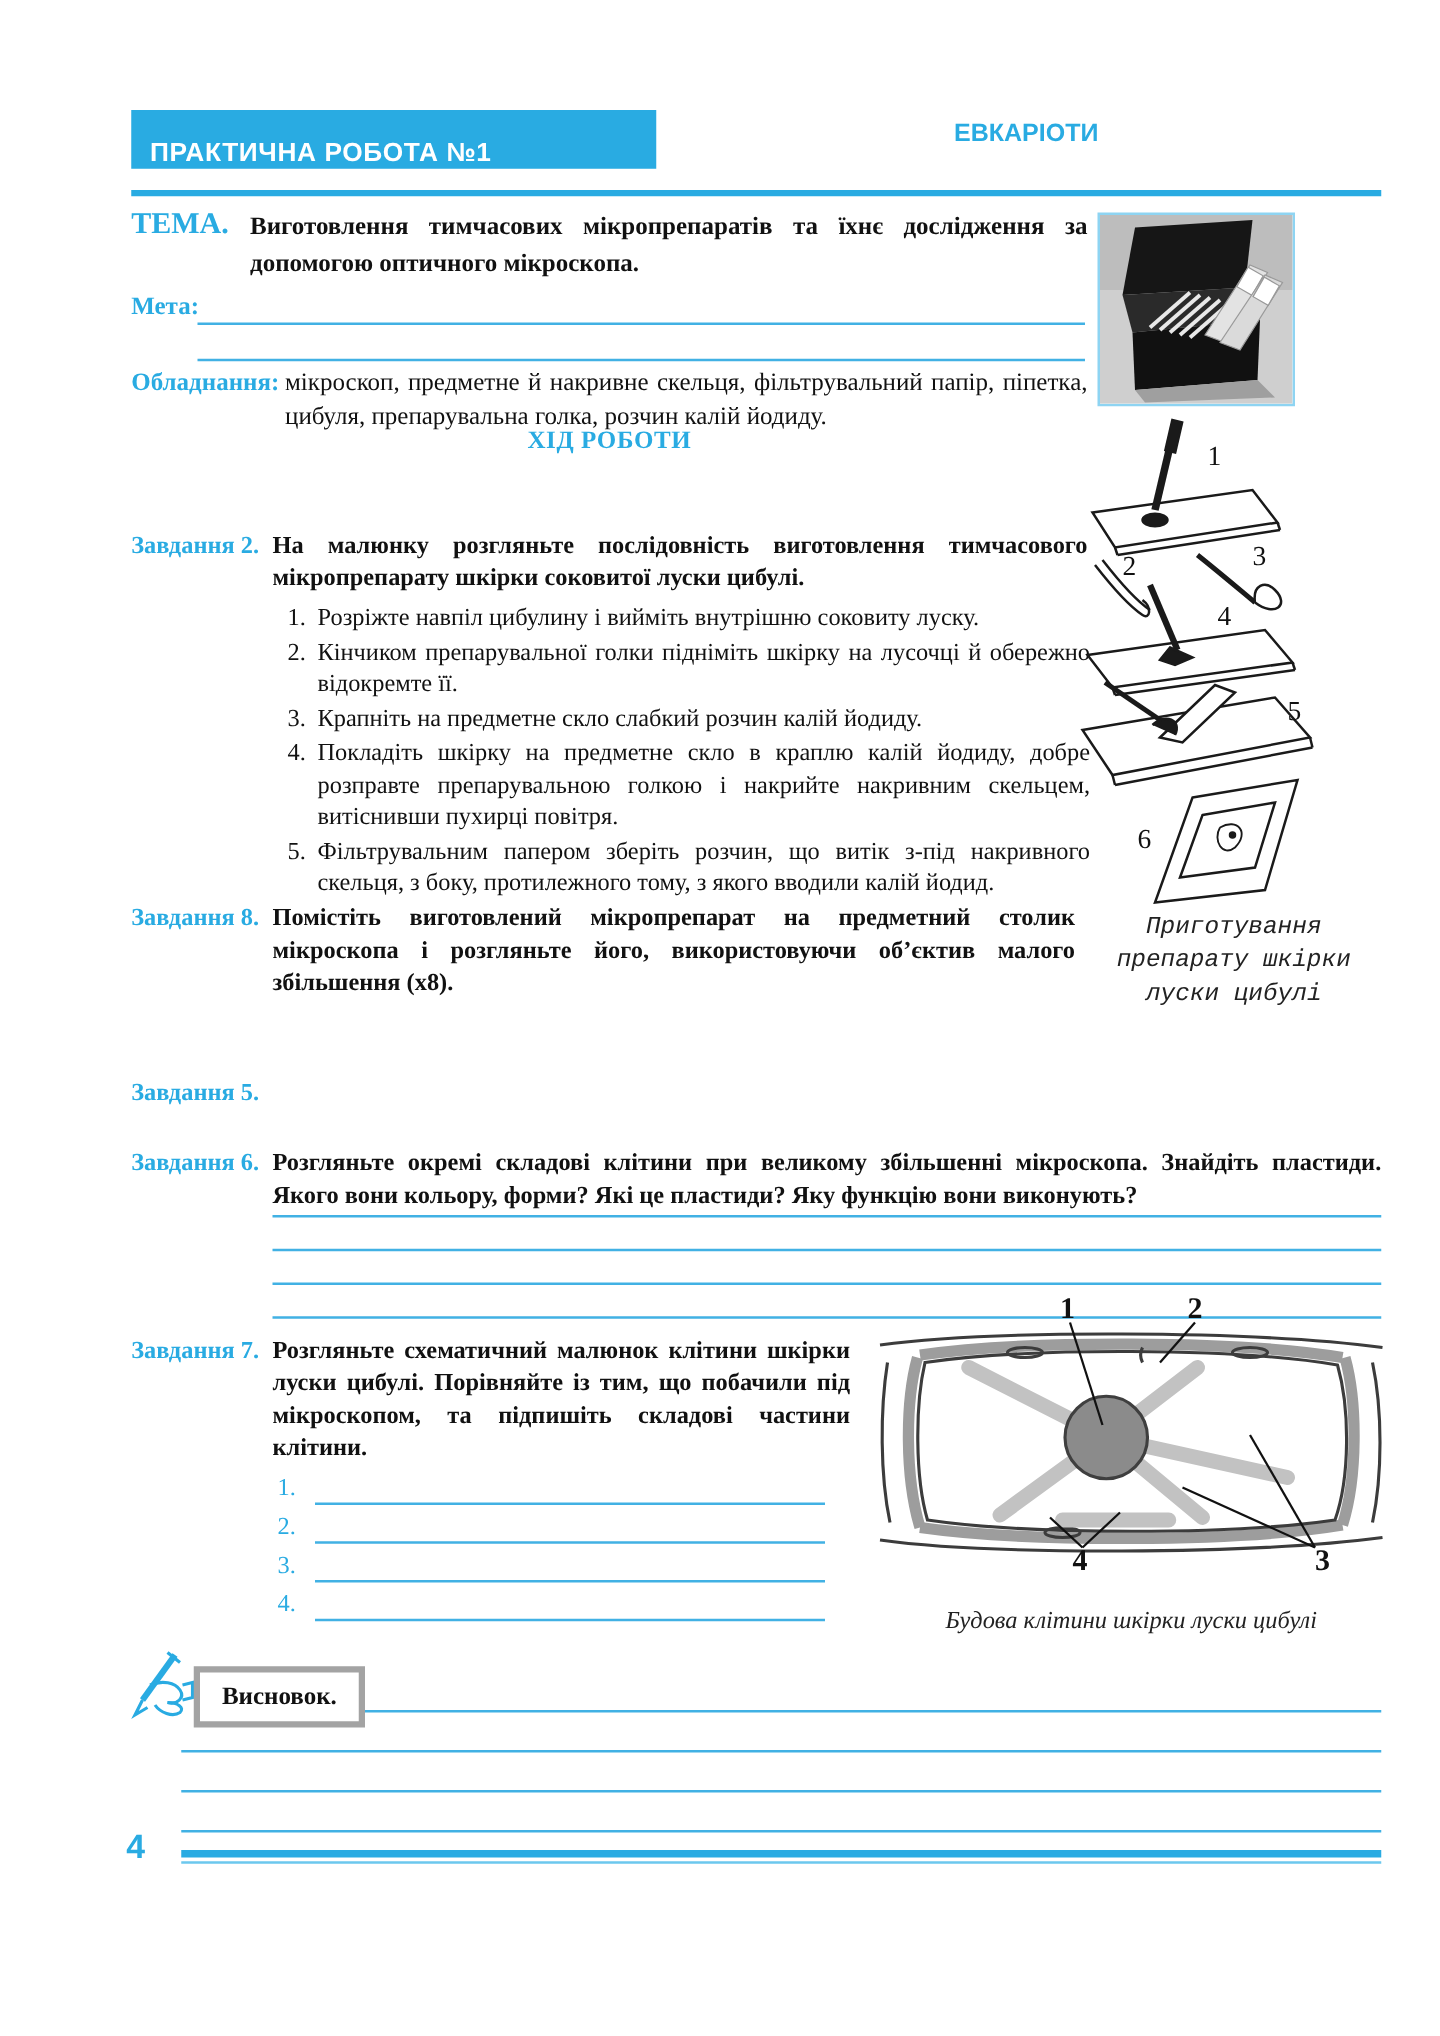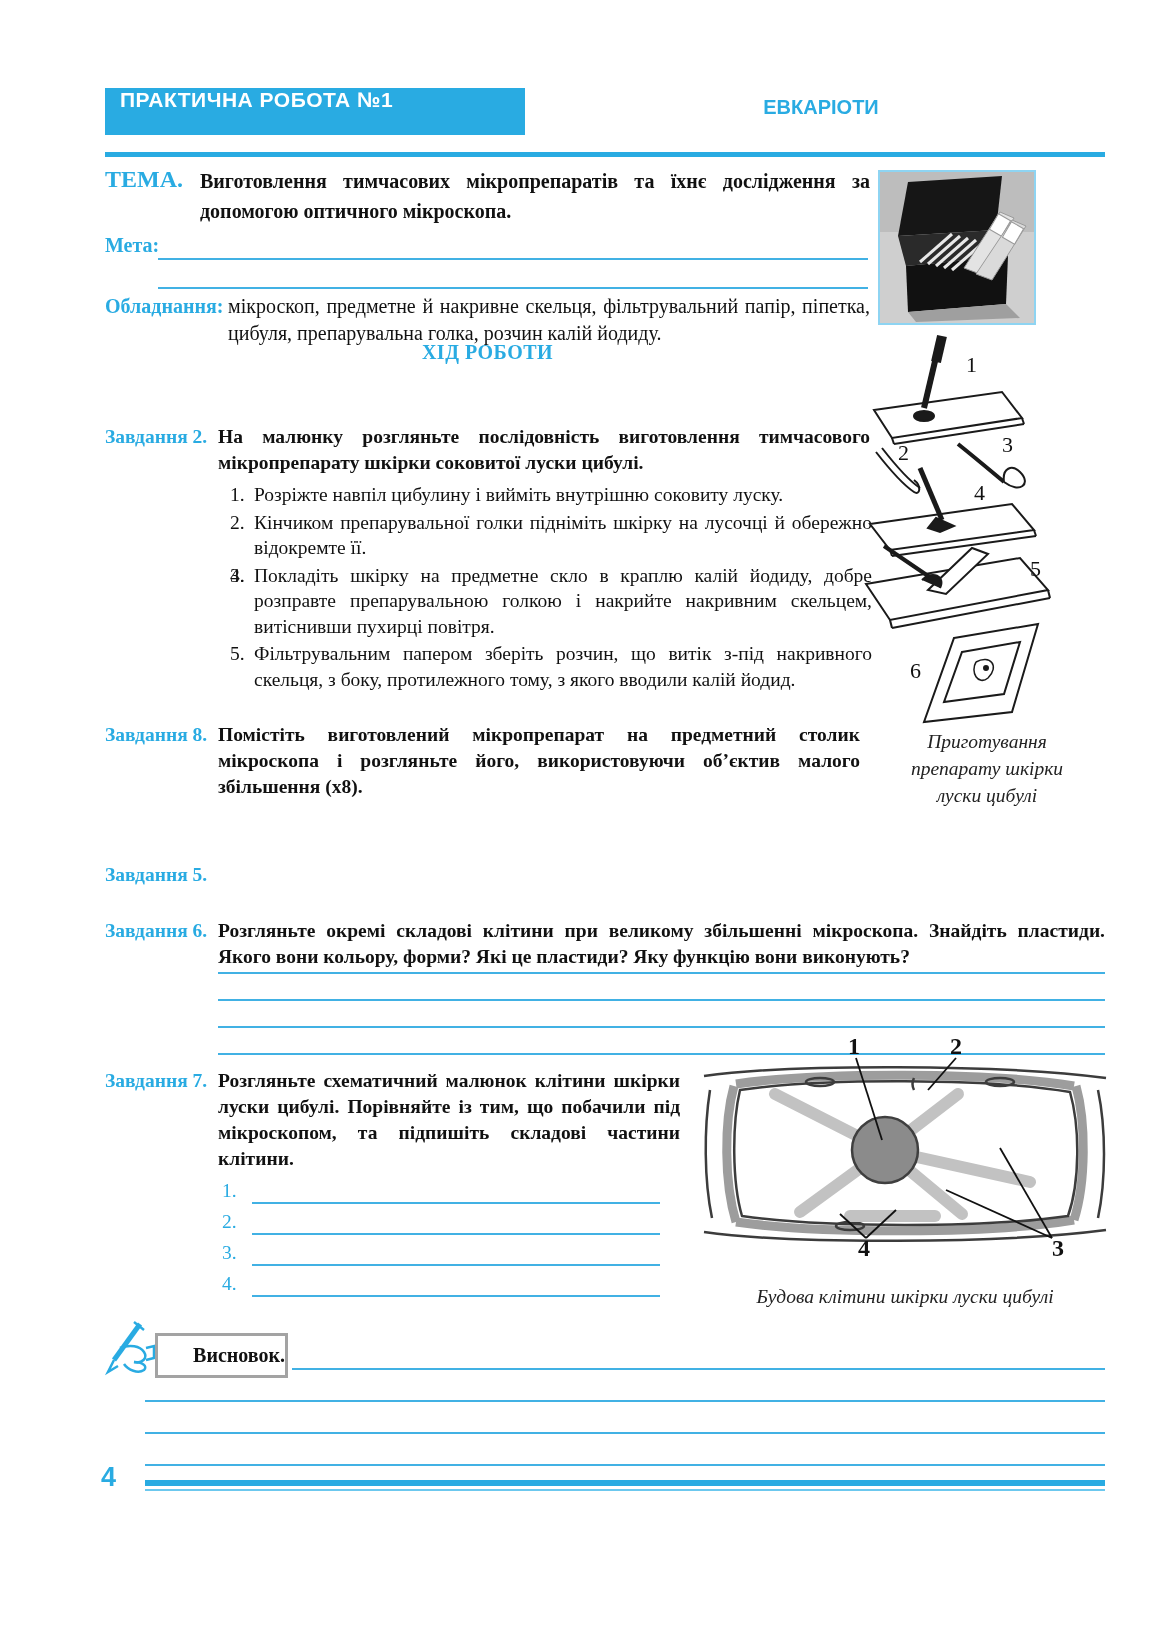--- a/index.html
+++ b/index.html
@@ -2,21 +2,21 @@
 <html><head>
 <meta charset="utf-8">
 <style>
   html,body{margin:0;padding:0;background:#fff;}
   .page{position:relative;width:1152px;height:1629px;background:#ffffff;
         font-family:"Liberation Serif",serif;color:#111;overflow:hidden;}
   .abs{position:absolute;}
 
   
   .hdr-box{left:105px;top:88px;width:420px;height:47px;background:#29abe2;
-           display:flex;align-items:flex-start;padding-left:15px;box-sizing:border-box;}
+           display:flex;align-items:flex-end;padding-left:15px;box-sizing:border-box;}
   .hdr-box span{font-family:"Liberation Sans",sans-serif;font-weight:bold;
                 font-size:21px;color:#fff;letter-spacing:.5px;}
   .hdr-title{left:538px;top:92px;width:566px;text-align:center;
              font-family:"Liberation Sans",sans-serif;font-weight:bold;
              font-size:20px;line-height:30px;color:#29abe2;}
   .hdr-rule{left:105px;top:152px;width:1000px;height:5px;background:#29abe2;}
 
   
   .hang{position:absolute;left:105px;}
   .hang .lbl{position:absolute;left:0;top:0;color:#29abe2;font-weight:bold;}
@@ -38,22 +38,22 @@
 
   
   .ansrow{position:absolute;left:222px;height:30px;}
   .ansrow .n{color:#29abe2;font-size:19.5px;}
   .ansrow .blank{position:absolute;left:30px;top:22px;width:408px;border-top:2px solid #41b1e4;}
 
   
   .figcap{font-style:italic;font-size:19.5px;line-height:27px;text-align:center;color:#222;}
 
   
-  .concl-box{left:155px;top:1333px;width:127px;height:39px;border:3px solid #a3a3a3;
-             display:flex;align-items:center;justify-content:flex-end;}
+  .concl-box{left:155px;top:1333px;width:127px;height:39px;border:5px solid #a3a3a3;
+             display:flex;align-items:center;justify-content:center;}
   .concl-box span{font-weight:bold;font-size:20px;color:#111;}
 
   
   .pageno{left:101px;top:1462px;font-family:"Liberation Sans",sans-serif;
           font-weight:bold;font-size:27px;color:#29abe2;}
   .foot-bar{left:145px;top:1480px;width:960px;height:6px;background:#29abe2;}
   .foot-thin{left:145px;top:1489px;width:960px;height:2px;background:#6cc8ee;}
 
   svg text{font-family:"Liberation Serif",serif;}
 </style>
@@ -96,20 +96,21 @@
     <div class="step">
       <span class="n">1.</span>
       <span>Розріжте навпіл цибулину і вийміть внутрішню соковиту луску.</span>
     </div>
     <div class="step">
       <span class="n">2.</span>
       <span>Кінчиком препарувальної голки підніміть шкірку на лусочці й обережно відокремте її.</span>
     </div>
     <div class="step">
       <span class="n">3.</span>
+      <span>Крапніть на предметне скло слабкий розчин калій йодиду.</span>
     </div>
     <div class="step">
       <span class="n">4.</span>
       <span>Покладіть шкірку на предметне скло в краплю калій йодиду, добре розправте препарувальною голкою і накрийте накривним скельцем, витіснивши пухирці повітря.</span>
     </div>
     <div class="step">
       <span class="n">5.</span>
       <span>Фільтрувальним папером зберіть розчин, що витік з-під накривного скельця, з боку, протилежного тому, з якого вводили калій йодид.</span>
     </div>
   </div>
@@ -232,21 +233,21 @@
     <g font-size="22" fill="#111">
       <text x="104" y="40">1</text>
       <text x="36" y="128">2</text>
       <text x="140" y="120">3</text>
       <text x="112" y="168">4</text>
       <text x="168" y="244">5</text>
       <text x="48" y="346">6</text>
     </g>
   </svg>
 
-  <div class="abs figcap" style="left:862px;top:728px;width:250px;">
+  <div class="abs figcap" style="left:862px;top:728px;width:250px;font-family:Liberation Mono, monospace;">
     <div>Приготування</div>
     <div>препарату шкірки</div>
     <div>луски цибулі</div>
   </div>
 
   <svg class="abs" style="left:700px;top:1032px;" width="410" height="225" viewBox="0 0 410 225">
 
     <g stroke="#9d9d9d" stroke-width="9" fill="none">
       <path d="M36,52 C120,40 290,40 374,54"></path>
       <path d="M36,190 C120,202 290,202 374,188"></path>

